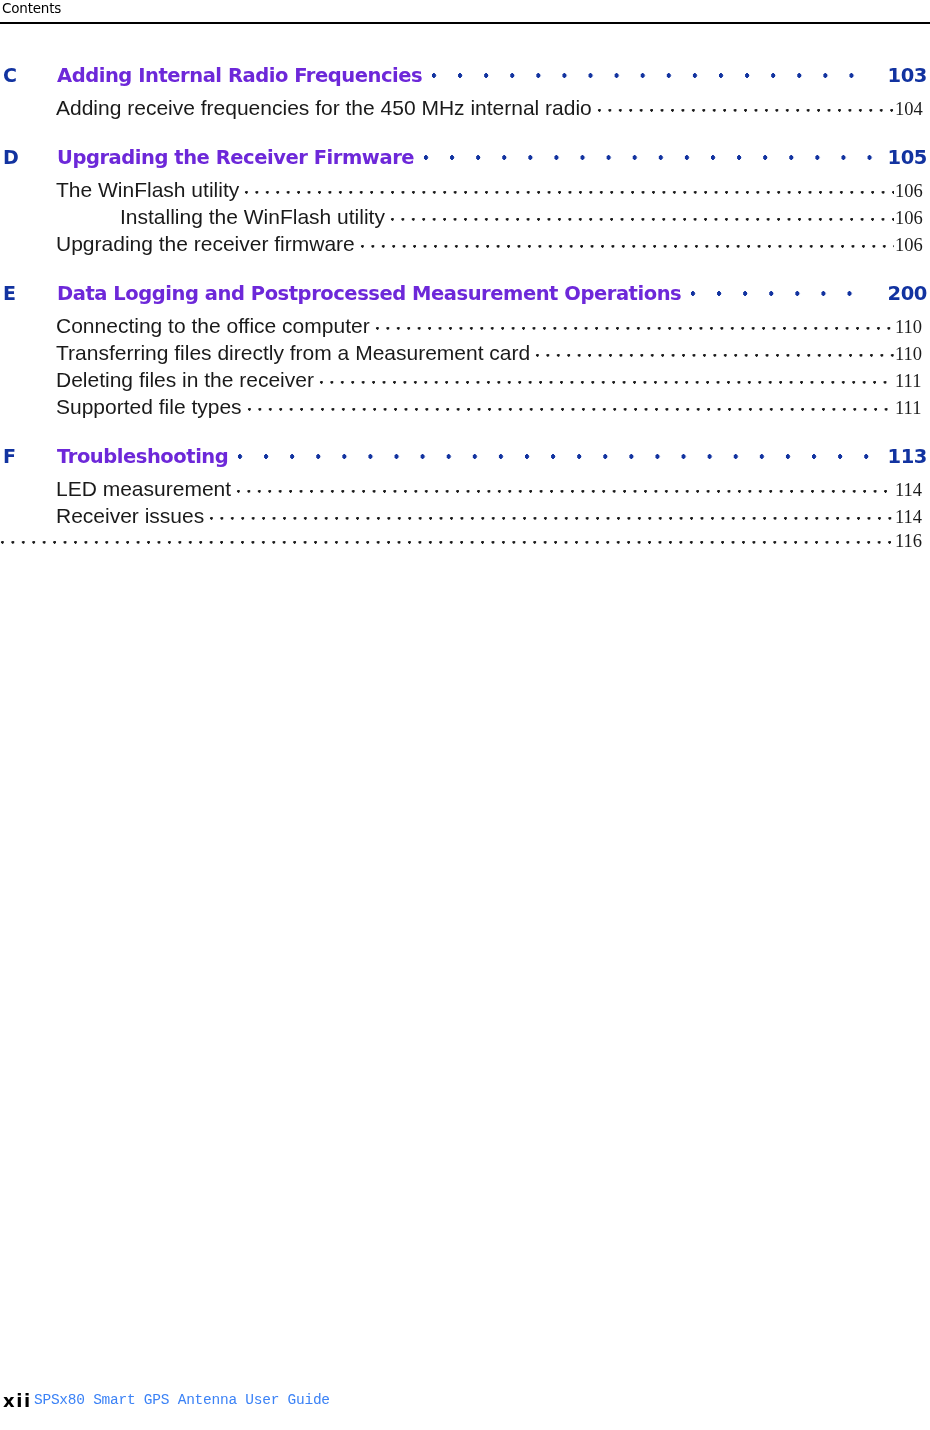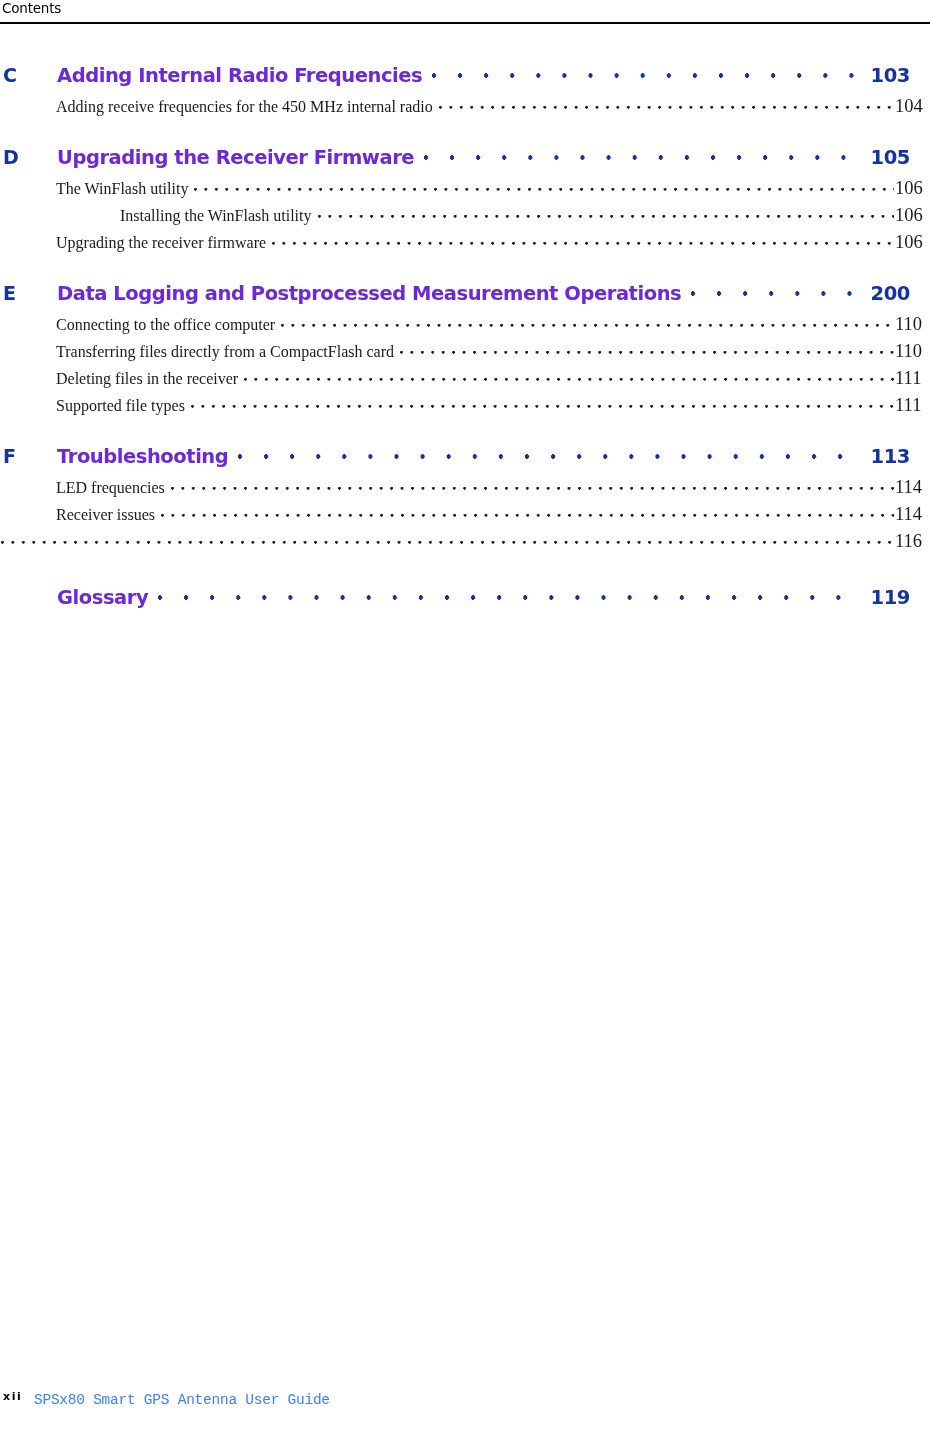--- a/index.html
+++ b/index.html
@@ -96,30 +96,30 @@
     background-position: left bottom;
   }
   .row-h .pageno {
     font-family: "DejaVu Sans", sans-serif;
     font-weight: bold;
     font-size: 19.5px;
     color: #1233A0;
     letter-spacing: -0.4px;
     min-width: 48px;
     text-align: right;
-    padding-right: 20px;
+    padding-right: 3px;
   }
 
   
   .row-s {
     height: 27px;
   }
   .row-s .title {
-    font-family: Liberation Serif, serif;
-    font-size: 16px;
+    font-family: Liberation Sans, sans-serif;
+    font-size: 21px;
     color: #1a1a1a;
     white-space: nowrap;
     padding-right: 5px;
   }
   .row-s.lvl1 .title { margin-left: 56px; }
   .row-s.lvl2 .title { margin-left: 120px; }
   .row-s .leader {
     flex: 1 1 auto;
     position: relative;
     height: 16px;
@@ -149,21 +149,21 @@
     bottom: 16px;
     width: 930px;
     height: 24px;
   }
   #footer-folio {
     position: absolute;
     left: 3px;
     top: 0;
     font-family: "DejaVu Sans", sans-serif;
     font-weight: bold;
-    font-size: 11px;
+    font-size: 18px;
     letter-spacing: 1.6px;
     color: #000000;
   }
   #footer-title {
     position: absolute;
     left: 34px;
     top: 2px;
     font-family: Liberation Mono, monospace;
     font-size: 14.5px;
     letter-spacing: -0.25px;
@@ -218,21 +218,21 @@
       <div class="title">Data Logging and Postprocessed Measurement Operations</div>
       <div class="leader"></div>
       <div class="pageno">200</div>
     </div>
     <div class="toc-row row-s lvl1">
       <div class="title">Connecting to the office computer</div>
       <div class="leader"></div>
       <div class="pageno">110</div>
     </div>
     <div class="toc-row row-s lvl1">
-      <div class="title">Transferring files directly from a CompactFlash card</div>
+      <div class="title">Transferring files directly from a Measurement card</div>
       <div class="leader"></div>
       <div class="pageno">110</div>
     </div>
     <div class="toc-row row-s lvl1">
       <div class="title">Deleting files in the receiver</div>
       <div class="leader"></div>
       <div class="pageno">111</div>
     </div>
     <div class="toc-row row-s lvl1">
       <div class="title">Supported file types</div>
@@ -240,38 +240,32 @@
       <div class="pageno">111</div>
     </div>
     <div class="group-gap"></div>
     <div class="toc-row row-h">
       <div class="lead-letter">F</div>
       <div class="title">Troubleshooting</div>
       <div class="leader"></div>
       <div class="pageno">113</div>
     </div>
     <div class="toc-row row-s lvl1">
-      <div class="title">LED frequencies</div>
+      <div class="title">LED measurement</div>
       <div class="leader"></div>
       <div class="pageno">114</div>
     </div>
     <div class="toc-row row-s lvl1">
       <div class="title">Receiver issues</div>
       <div class="leader"></div>
       <div class="pageno">114</div>
     </div>
     <div class="toc-row row-s lvl1">
       <div class="leader"></div>
       <div class="pageno">116</div>
     </div>
     <div class="group-gap-lg"></div>
-    <div class="toc-row row-h">
-      <div class="lead-letter"></div>
-      <div class="title">Glossary</div>
-      <div class="leader"></div>
-      <div class="pageno">119</div>
-    </div>
   </div>
 
 <div id="page-footer">
   <div id="footer-folio">xii</div>
   <div id="footer-title">SPSx80 Smart GPS Antenna User Guide</div>
 </div>
 
 </body></html>

